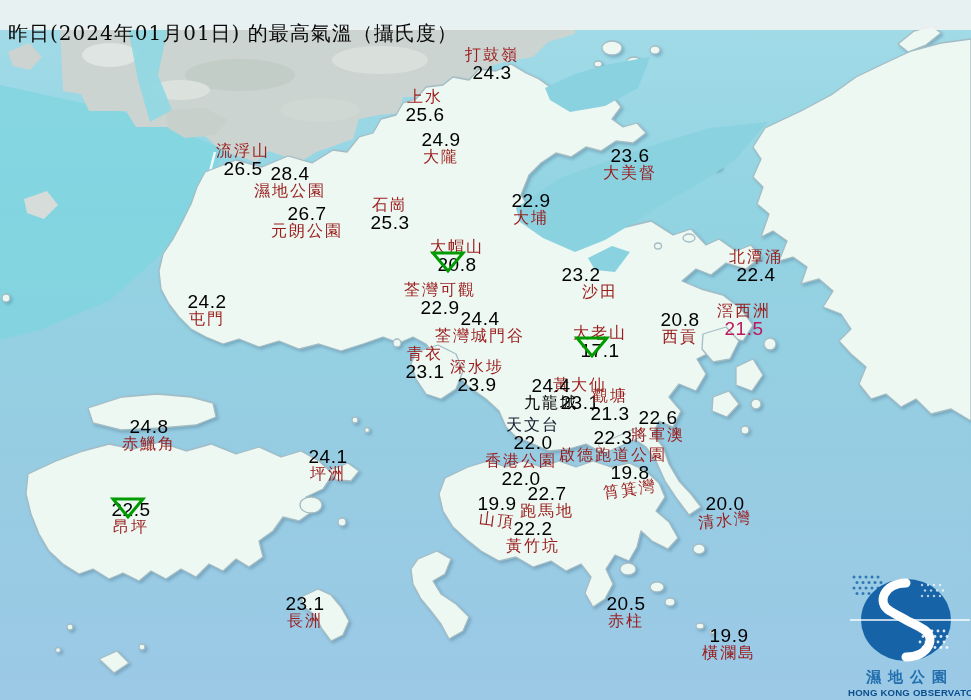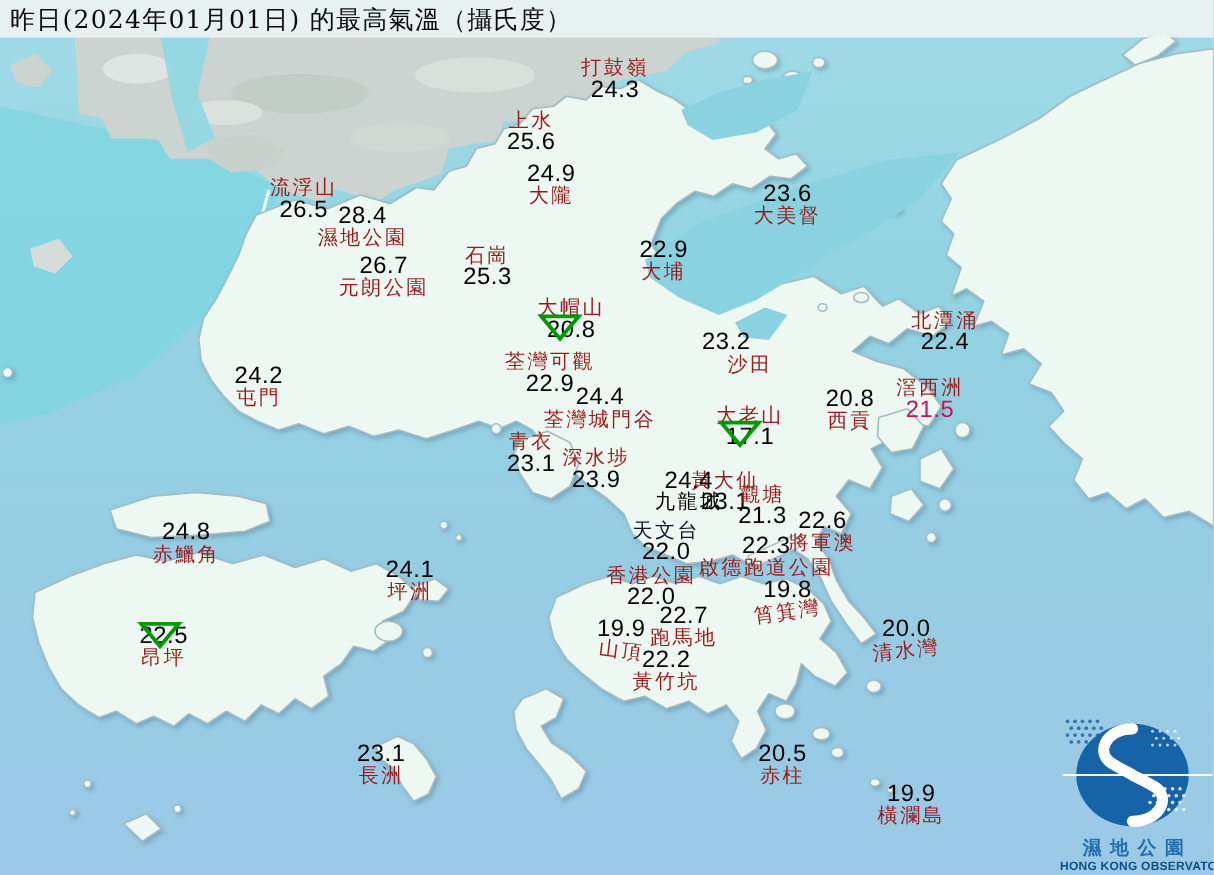--- a/index.html
+++ b/index.html
@@ -1,20 +1,20 @@
 <!DOCTYPE html>
 <html><head>
 <meta charset="utf-8">
 <style>
   html,body{margin:0;padding:0;}
   #stage{position:relative;width:971px;height:700px;overflow:hidden;background:#9fd2e2;
          font-family:"Liberation Sans",sans-serif;}
   #map-svg{position:absolute;left:0;top:0;}
   .landg{filter:drop-shadow(2px 2px 1.5px rgba(70,110,140,0.38));}
-  #title{position:absolute;left:8px;top:2px;font-family:"DejaVu Serif","Liberation Serif",serif;
+  #title{position:absolute;left:8px;top:20px;font-family:"DejaVu Serif","Liberation Serif",serif;
          font-size:20px;color:#0a0a0a;letter-spacing:1px;white-space:nowrap;z-index:30;}
   #stations-layer{position:absolute;left:0;top:0;width:971px;height:700px;z-index:20;}
   .station{position:absolute;transform:translate(-50%,-50%);text-align:center;line-height:1.0;white-space:nowrap;}
   .st-val{font-family:"Liberation Sans","DejaVu Sans",sans-serif;font-size:19px;color:#000;letter-spacing:0.5px;}
   .st-name{font-family:"DejaVu Serif","Liberation Serif",serif;font-size:16px;color:#9a1b1b;letter-spacing:2px;}
   #markers-svg{position:absolute;left:0;top:0;z-index:25;pointer-events:none;}
   #logo{position:absolute;left:848px;top:574px;width:124px;z-index:15;text-align:center;}
   #logo-cn{font-family:"DejaVu Serif","Liberation Serif",serif;font-size:15px;font-weight:bold;
            color:#2470ae;letter-spacing:7px;margin-top:-2px;white-space:nowrap;}
   #logo-en{font-family:"Liberation Sans","DejaVu Sans",sans-serif;font-size:9.6px;font-weight:bold;

